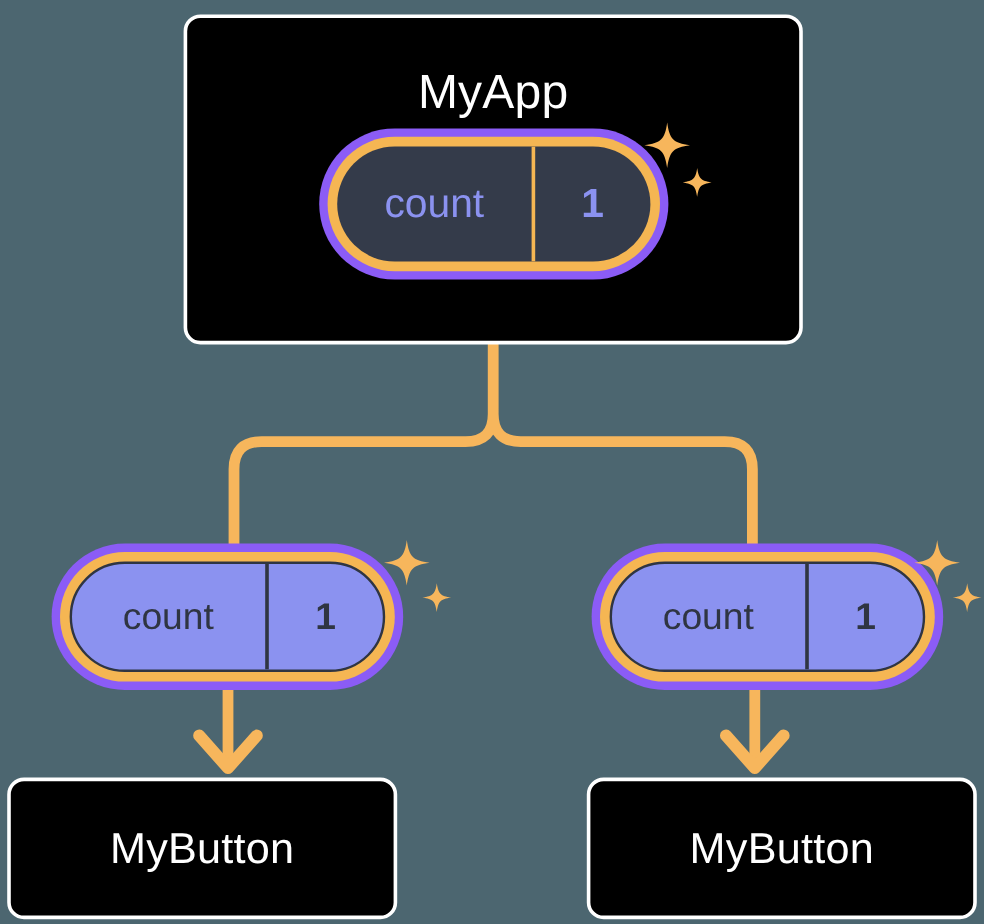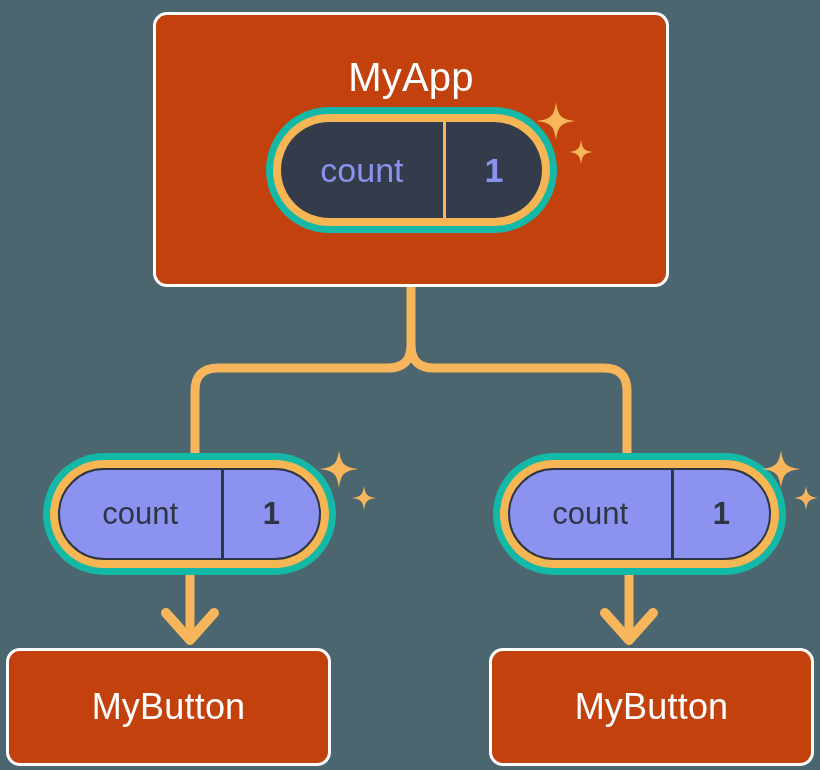--- a/index.html
+++ b/index.html
@@ -19,21 +19,21 @@
     position: absolute;
     left: 0; top: 0;
     width: 820px;
     height: 770px;
     pointer-events: none;
   }
 
   
   .card {
     position: absolute;
-    background: #c2410c;
+    background: #000000;
     border: 3px solid #ffffff;
     border-radius: 14px;
     box-sizing: border-box;
   }
   #card-myapp {
     left: 153px; top: 12px;
     width: 516px; height: 275px;
   }
   #card-btn-left {
     left: 6px; top: 648px;
@@ -59,21 +59,21 @@
     top: 50%;
     transform: translateY(-50%);
     font-size: 36px;
   }
 
   
   .pill {
     position: absolute;
     box-sizing: border-box;
     border-radius: 999px;
-    background: #14b8a6;           
+    background: #8b5cf6;           
     padding: 7px;
     display: flex;
   }
   .pill-mid {
     flex: 1;
     border-radius: 999px;
     background: #f5b653;           
     padding: 8px;
     display: flex;
   }

